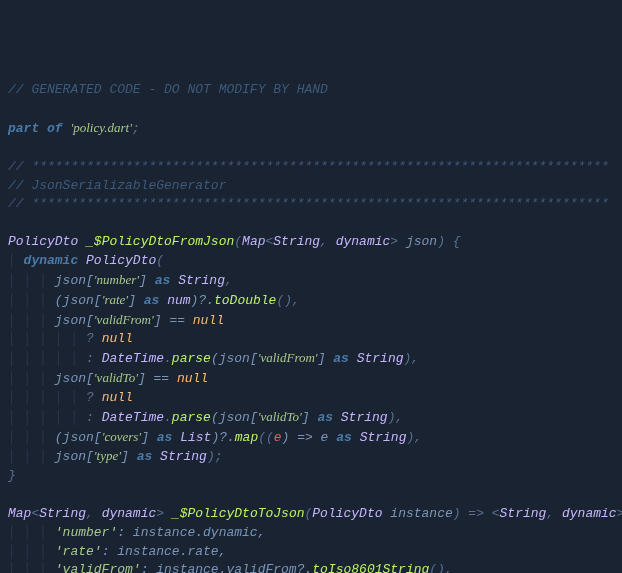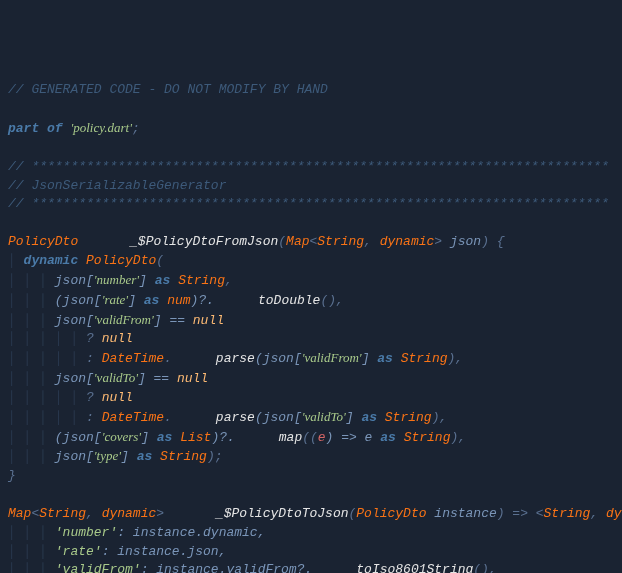--- a/index.html
+++ b/index.html
@@ -11,22 +11,22 @@
       padding: 6px 8px;
       white-space: pre;
       width: 622px;
       height: 573px;
       overflow: hidden;
       font-style: italic;
     }
     .c-comment { color: #3d5a7a; font-family: Liberation Mono, monospace; }
     .c-keyword { color: #4a7aa8; font-weight: bold; }
     .c-string { color: #a8c98a; font-family: Liberation Serif, serif; }
-    .c-type { color: #f97316; font-style: italic; }
-    .c-method { color: #e5e5e5; margin-left: 44px; }
+    .c-type { color: #c4b5fd; font-style: italic; }
+    .c-method { color: #bef264; }
     .c-punc { color: #5a7090; }
     .c-param { color: #d46565; }
     .c-ident { color: #7a95b8; }
     .c-literal { color: #fdba74; }
     .c-key { color: #a8c98a; }
     .guide { color: #2a3a50; }
   </style>
 </head>
 <body>
 
@@ -49,21 +49,21 @@
 <span><span class="guide">│ │ │ │ │ </span><span class="c-punc">: </span><span class="c-type">DateTime</span><span class="c-punc">.</span><span class="c-method">parse</span><span class="c-ident">(json[</span><span class="c-string">'validFrom'</span><span class="c-ident">] </span><span class="c-keyword">as</span> <span class="c-type">String</span><span class="c-punc">),</span></span>
 <span><span class="guide">│ │ │ </span><span class="c-ident">json[</span><span class="c-string">'validTo'</span><span class="c-ident">] == </span><span class="c-literal">null</span></span>
 <span><span class="guide">│ │ │ │ │ </span><span class="c-punc">? </span><span class="c-literal">null</span></span>
 <span><span class="guide">│ │ │ │ │ </span><span class="c-punc">: </span><span class="c-type">DateTime</span><span class="c-punc">.</span><span class="c-method">parse</span><span class="c-ident">(json[</span><span class="c-string">'validTo'</span><span class="c-ident">] </span><span class="c-keyword">as</span> <span class="c-type">String</span><span class="c-punc">),</span></span>
 <span><span class="guide">│ │ │ </span><span class="c-ident">(json[</span><span class="c-string">'covers'</span><span class="c-ident">] </span><span class="c-keyword">as</span> <span class="c-type">List</span><span class="c-ident">)?.</span><span class="c-method">map</span><span class="c-punc">((</span><span class="c-param">e</span><span class="c-ident">) =&gt; e </span><span class="c-keyword">as</span> <span class="c-type">String</span><span class="c-punc">),</span></span>
 <span><span class="guide">│ │ │ </span><span class="c-ident">json[</span><span class="c-string">'type'</span><span class="c-ident">] </span><span class="c-keyword">as</span> <span class="c-type">String</span><span class="c-punc">);</span></span>
 <span><span class="c-punc">}</span></span>
 
 <span><span class="c-type">Map</span><span class="c-punc">&lt;</span><span class="c-type">String</span><span class="c-punc">, </span><span class="c-type">dynamic</span><span class="c-punc">&gt;</span><span class="c-method"> _$PolicyDtoToJson</span><span class="c-punc">(</span><span class="c-type">PolicyDto</span><span class="c-ident"> instance</span><span class="c-punc">) =&gt; &lt;</span><span class="c-type">String</span><span class="c-punc">, </span><span class="c-type">dynamic</span><span class="c-punc">&gt;{</span></span>
 <span><span class="guide">│ │ │ </span><span class="c-key">'number'</span><span class="c-ident">: instance.dynamic,</span></span>
-<span><span class="guide">│ │ │ </span><span class="c-key">'rate'</span><span class="c-ident">: instance.json,</span></span>
+<span><span class="guide">│ │ │ </span><span class="c-key">'rate'</span><span class="c-ident">: instance.rate,</span></span>
 <span><span class="guide">│ │ │ </span><span class="c-key">'validFrom'</span><span class="c-ident">: instance.validFrom?.</span><span class="c-method">toIso8601String</span><span class="c-punc">(),</span></span>
 <span><span class="guide">│ │ │ </span><span class="c-key">'validTo'</span><span class="c-ident">: instance.validTo?.</span><span class="c-method">toIso8601String</span><span class="c-punc">(),</span></span>
 
 
 </div>
 
 
 
 
 </body></html>

